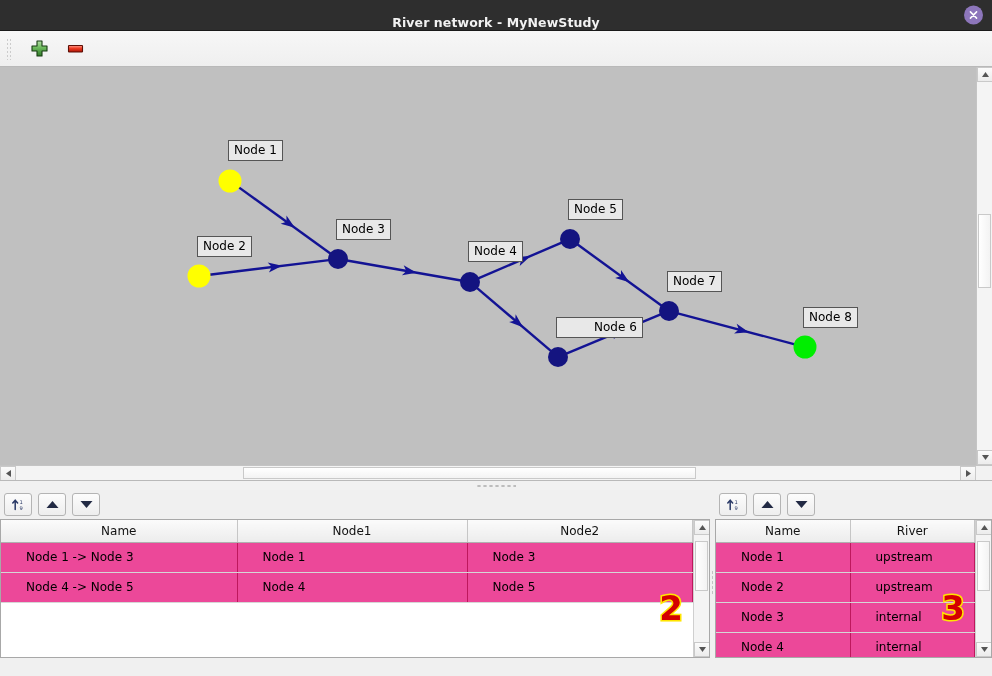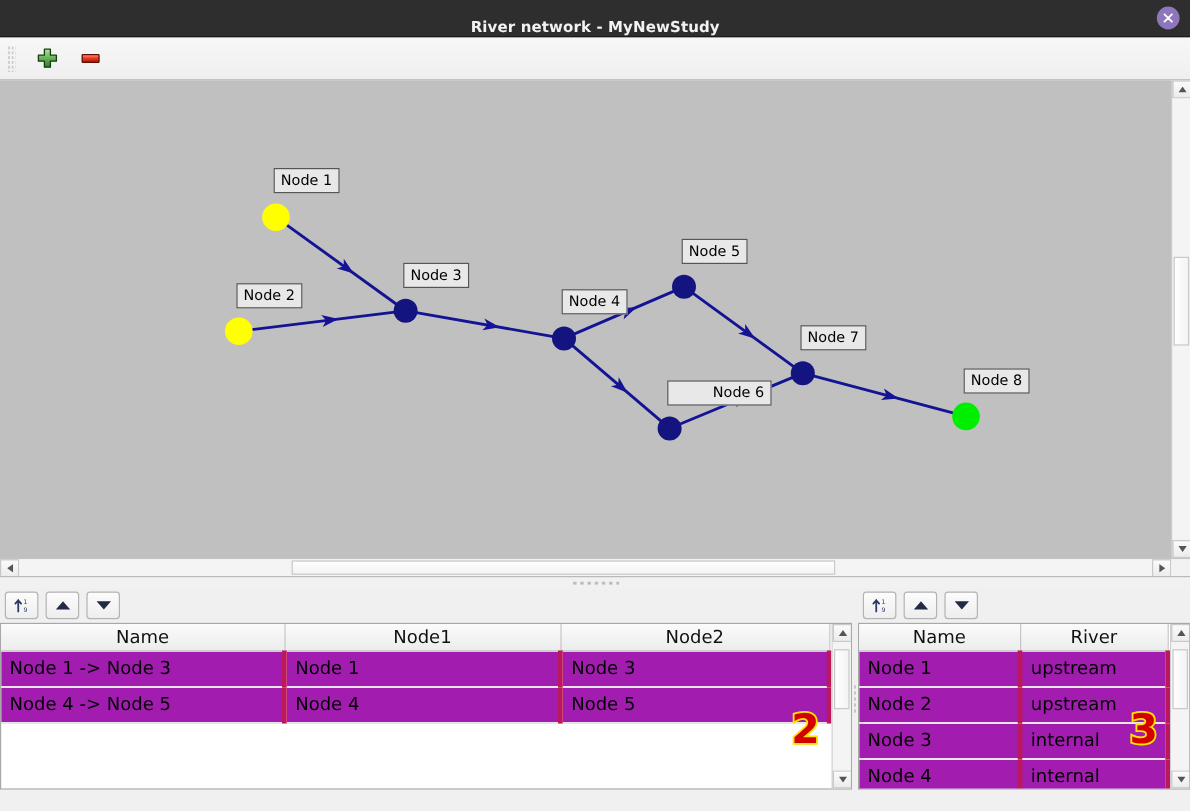--- a/index.html
+++ b/index.html
@@ -196,40 +196,40 @@
     background: #ffffff;
     min-height: 0;
     overflow: hidden;
     margin: 0;
   }
   .table-scrollarea { flex: 1 1 auto; min-width: 0; overflow: hidden; }
   table.grid {
     border-collapse: collapse;
     width: 100%;
     table-layout: fixed;
-    font-size: 15px;
+    font-size: 12px;
   }
   table.grid th {
     background: linear-gradient(to bottom, #fbfbfb 0%, #ececec 100%);
     border-right: 1px solid #c6c6c6;
     border-bottom: 1px solid #b0b0b0;
     font-weight: normal;
     color: #111;
     height: 22px;
     padding: 0 4px;
     text-align: center;
     user-select: none;
   }
   table.grid td {
-    border-right: 4px solid #be185d;
+    border-right: 1px solid #be185d;
     border-bottom: 1px solid #d6d6d6;
     height: 30px;
-    padding: 0 7px;
+    padding: 0 25px;
     color: #000;
-    background: #a21caf;
+    background: #ec4899;
     white-space: nowrap;
     overflow: hidden;
     text-overflow: ellipsis;
   }
 
   .tbl-annot {
     position: absolute;
     font-size: 34px; font-weight: bold;
     color: #d40000;
     -webkit-text-stroke: 3px #ffe500;

